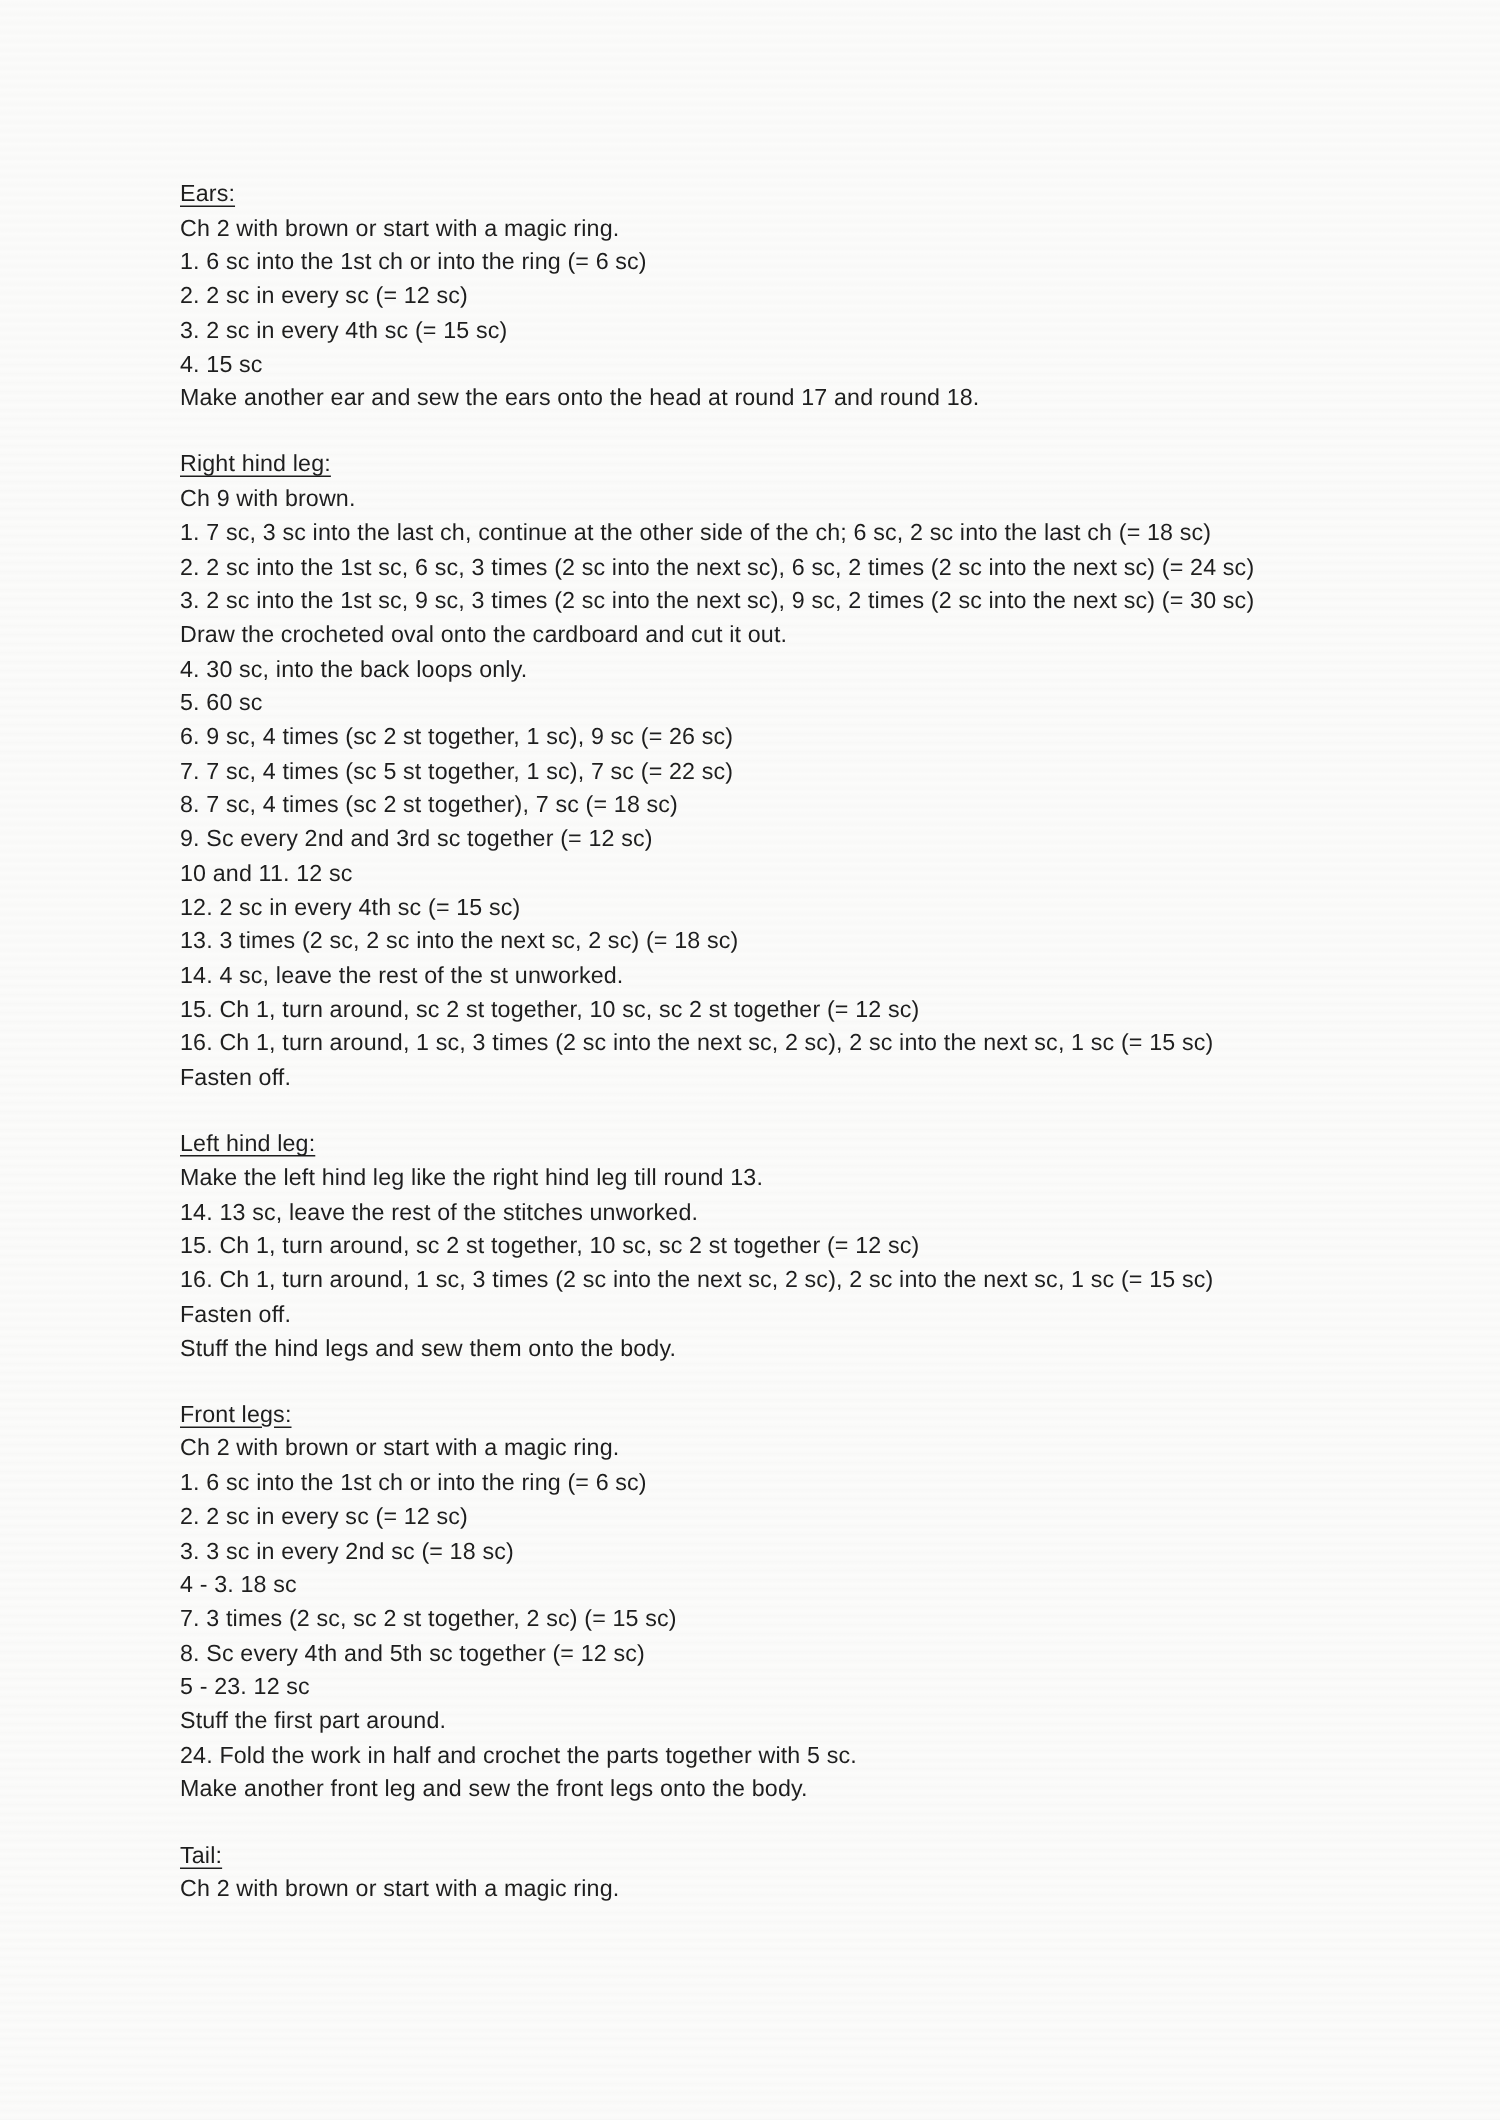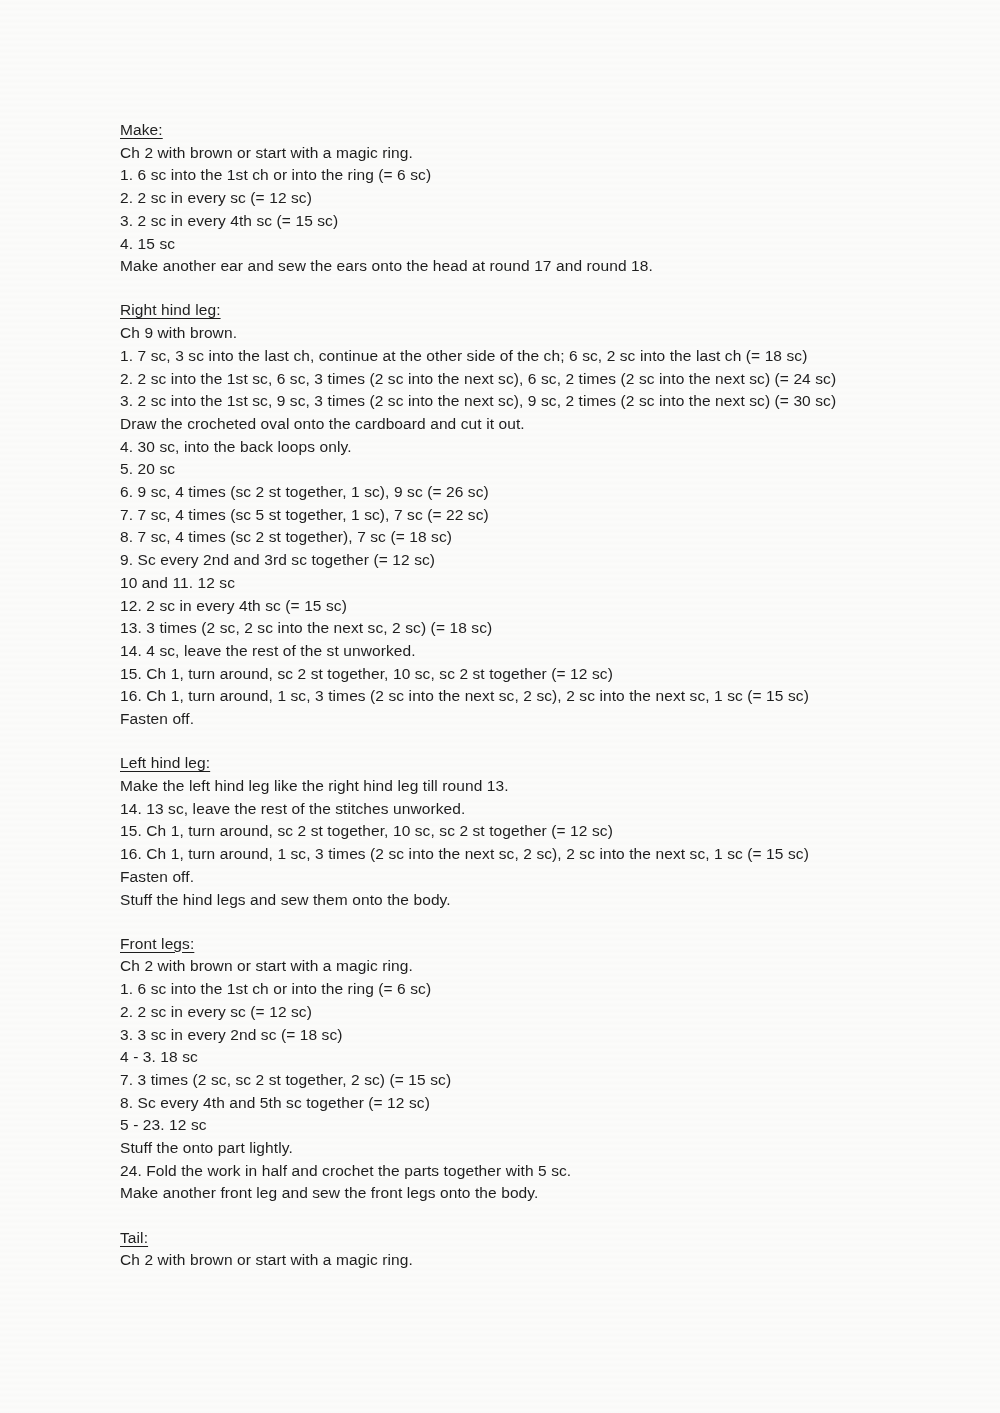--- a/index.html
+++ b/index.html
@@ -49,37 +49,37 @@
   .line {
     white-space: nowrap;
   }
 </style>
 </head>
 <body>
 
 <div class="page">
   <div class="content" id="content">
       <section class="pattern-section">
-        <div class="heading">Make:</div>
+        <div class="heading">Ears:</div>
         <div class="line">Ch 2 with brown or start with a magic ring.</div>
         <div class="line">1. 6 sc into the 1st ch or into the ring (= 6 sc)</div>
         <div class="line">2. 2 sc in every sc (= 12 sc)</div>
         <div class="line">3. 2 sc in every 4th sc (= 15 sc)</div>
         <div class="line">4. 15 sc</div>
         <div class="line">Make another ear and sew the ears onto the head at round 17 and round 18.</div>
       </section>
       <section class="pattern-section">
         <div class="heading">Right hind leg:</div>
         <div class="line">Ch 9 with brown.</div>
         <div class="line">1. 7 sc, 3 sc into the last ch, continue at the other side of the ch; 6 sc, 2 sc into the last ch (= 18 sc)</div>
         <div class="line">2. 2 sc into the 1st sc, 6 sc, 3 times (2 sc into the next sc), 6 sc, 2 times (2 sc into the next sc) (= 24 sc)</div>
         <div class="line">3. 2 sc into the 1st sc, 9 sc, 3 times (2 sc into the next sc), 9 sc, 2 times (2 sc into the next sc) (= 30 sc)</div>
         <div class="line">Draw the crocheted oval onto the cardboard and cut it out.</div>
         <div class="line">4. 30 sc, into the back loops only.</div>
-        <div class="line">5. 20 sc</div>
+        <div class="line">5. 60 sc</div>
         <div class="line">6. 9 sc, 4 times (sc 2 st together, 1 sc), 9 sc (= 26 sc)</div>
         <div class="line">7. 7 sc, 4 times (sc 5 st together, 1 sc), 7 sc (= 22 sc)</div>
         <div class="line">8. 7 sc, 4 times (sc 2 st together), 7 sc (= 18 sc)</div>
         <div class="line">9. Sc every 2nd and 3rd sc together (= 12 sc)</div>
         <div class="line">10 and 11. 12 sc</div>
         <div class="line">12. 2 sc in every 4th sc (= 15 sc)</div>
         <div class="line">13. 3 times (2 sc, 2 sc into the next sc, 2 sc) (= 18 sc)</div>
         <div class="line">14. 4 sc, leave the rest of the st unworked.</div>
         <div class="line">15. Ch 1, turn around, sc 2 st together, 10 sc, sc 2 st together (= 12 sc)</div>
         <div class="line">16. Ch 1, turn around, 1 sc, 3 times (2 sc into the next sc, 2 sc), 2 sc into the next sc, 1 sc (= 15 sc)</div>
@@ -97,21 +97,21 @@
       <section class="pattern-section">
         <div class="heading">Front legs:</div>
         <div class="line">Ch 2 with brown or start with a magic ring.</div>
         <div class="line">1. 6 sc into the 1st ch or into the ring (= 6 sc)</div>
         <div class="line">2. 2 sc in every sc (= 12 sc)</div>
         <div class="line">3. 3 sc in every 2nd sc (= 18 sc)</div>
         <div class="line">4 - 3. 18 sc</div>
         <div class="line">7. 3 times (2 sc, sc 2 st together, 2 sc) (= 15 sc)</div>
         <div class="line">8. Sc every 4th and 5th sc together (= 12 sc)</div>
         <div class="line">5 - 23. 12 sc</div>
-        <div class="line">Stuff the onto part lightly.</div>
+        <div class="line">Stuff the first part around.</div>
         <div class="line">24. Fold the work in half and crochet the parts together with 5 sc.</div>
         <div class="line">Make another front leg and sew the front legs onto the body.</div>
       </section>
       <section class="pattern-section">
         <div class="heading">Tail:</div>
         <div class="line">Ch 2 with brown or start with a magic ring.</div>
       </section>
     </div>
 </div>
 

